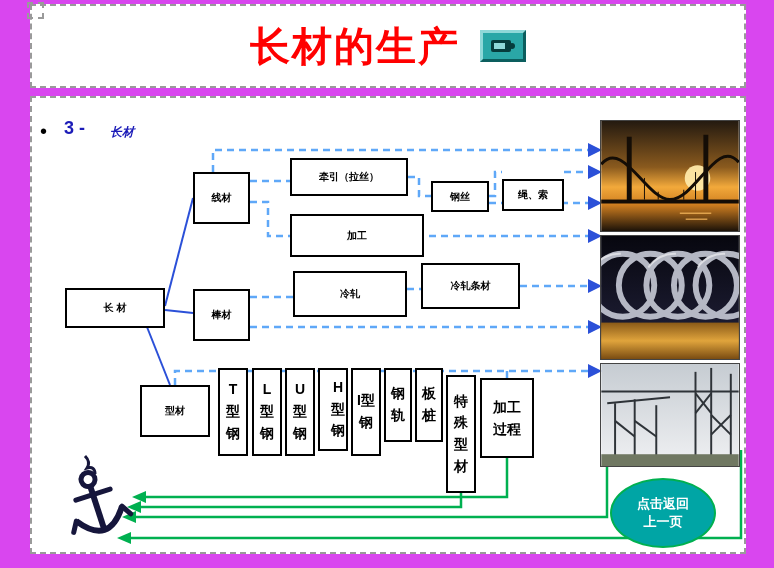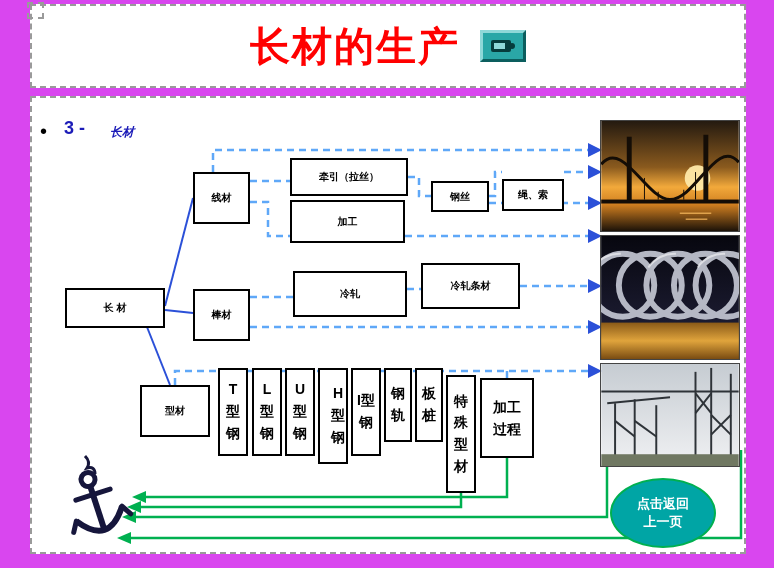--- a/index.html
+++ b/index.html
@@ -109,28 +109,28 @@
     </g>
   </svg>
 
   <div class="box" style="left:65px;top:288px;width:100px;height:40px;">长  材</div>
   <div class="box" style="left:193px;top:172px;width:57px;height:52px;">线材</div>
   <div class="box" style="left:193px;top:289px;width:57px;height:52px;">棒材</div>
   <div class="box" style="left:140px;top:385px;width:70px;height:52px;">型材</div>
   <div class="box" style="left:290px;top:158px;width:118px;height:38px;">牵引（拉丝）</div>
   <div class="box" style="left:431px;top:181px;width:58px;height:31px;">钢丝</div>
   <div class="box" style="left:502px;top:156px;width:62px;height:32px;margin-top:23px;">绳、索</div>
-  <div class="box" style="left:290px;top:200px;width:115px;height:43px;">加工</div>
+  <div class="box" style="left:290px;top:214px;width:134px;height:43px;">加工</div>
   <div class="box" style="left:293px;top:271px;width:114px;height:46px;">冷轧</div>
   <div class="box" style="left:421px;top:263px;width:99px;height:46px;">冷轧条材</div>
 
   <div class="box vbox" style="left:218px;top:368px;width:30px;height:88px;">T型钢</div>
   <div class="box vbox" style="left:252px;top:368px;width:30px;height:88px;">L型钢</div>
   <div class="box vbox" style="left:285px;top:368px;width:30px;height:88px;">U型钢</div>
-  <div class="box vbox" style="left:318px;top:368px;width:30px;height:96px;padding-left:12px;">H型钢</div>
+  <div class="box vbox" style="left:318px;top:368px;width:30px;height:83px;padding-left:12px;">H型钢</div>
   <div class="box vbox" style="left:351px;top:368px;width:30px;height:88px;">I型钢</div>
   <div class="box vbox" style="left:384px;top:368px;width:28px;height:74px;">钢轨</div>
   <div class="box vbox" style="left:415px;top:368px;width:28px;height:74px;">板桩</div>
   <div class="box vbox" style="left:446px;top:375px;width:30px;height:118px;">特殊型材</div>
   <div class="box" style="left:480px;top:378px;width:54px;height:80px;font-size:14px;padding:0 8px;line-height:1.6;word-break:break-all;">加工过程</div>
 
   <div class="photo" style="left:600px;top:120px;width:140px;height:112px;">
     <svg width="138" height="110" viewBox="0 0 140 112">
       <defs>
         <linearGradient id="sky" x1="0" y1="0" x2="0" y2="1">

